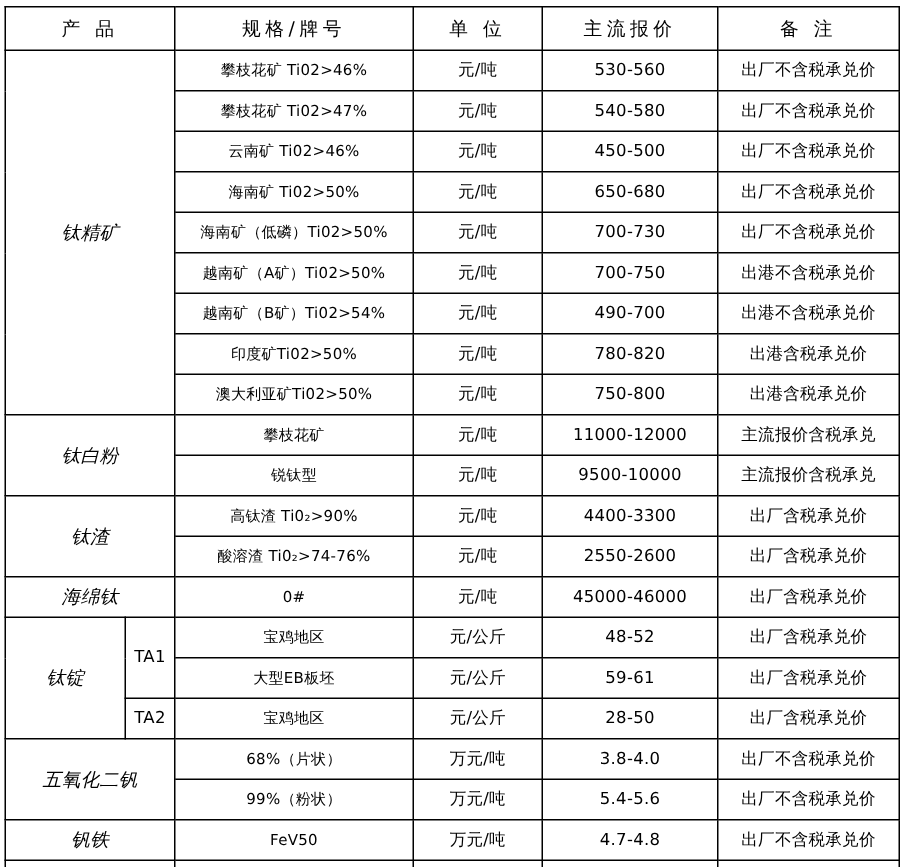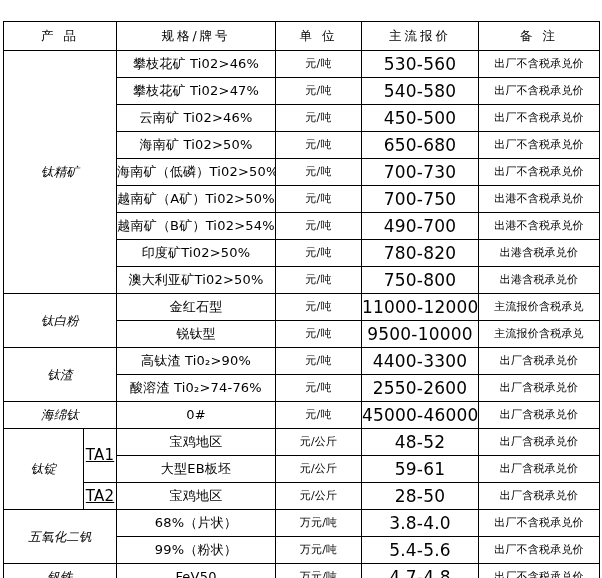--- a/index.html
+++ b/index.html
@@ -11,21 +11,21 @@
     width: 602px;
     height: 578px;
     font-family: "DejaVu Sans", "Liberation Sans", sans-serif;
     color: #000000;
     overflow: hidden;
   }
   #sheet {
     width: 536px;
     height: 578px;
     box-sizing: border-box;
-    padding: 21px 3px 3px 3px;
+    padding: 4px 3px 3px 3px;
   }
   table.price-table {
     width: 596px;
     border-collapse: collapse;
     table-layout: fixed;
     font-size: 11.5px;
     line-height: 1.1;
   }
   table.price-table td {
     border: 1px solid #000000;
@@ -40,25 +40,25 @@
   tr.head td {
     height: 28px;
     font-size: 12.5px;
     letter-spacing: 3px;
   }
   td.cat {
     font-size: 12.5px;
     letter-spacing: 1px;
     font-style: italic;
   }
-  td.spec { font-size: 13px; }
+  td.spec { font-size: 10px; }
   td.unit { font-size: 11px; letter-spacing: 1px; }
-  td.price { font-size: 17px; }
+  td.price { font-size: 11px; }
   td.note { font-size: 11px; }
-  td.grade { font-size: 15px; text-decoration: underline; }
+  td.grade { font-size: 11px; }
   col.c-cat  { width: 80px; }
   col.c-g    { width: 33px; }
   col.c-spec { width: 159px; }
   col.c-unit { width: 86px; }
   col.c-price{ width: 117px; }
   col.c-note { width: 121px; }
 </style>
 </head>
 <body>
 
@@ -132,21 +132,21 @@
       </tr>
       <tr>
         <td class="spec">澳大利亚矿Ti02&gt;50%</td>
         <td class="unit">元/吨</td>
         <td class="price">750-800</td>
         <td class="note">出港含税承兑价</td>
       </tr>
 
       <tr>
         <td class="cat" colspan="2" rowspan="2">钛白粉</td>
-        <td class="spec">金红石型</td>
+        <td class="spec">攀枝花矿</td>
         <td class="unit">元/吨</td>
         <td class="price">11000-12000</td>
         <td class="note">主流报价含税承兑</td>
       </tr>
       <tr>
         <td class="spec">锐钛型</td>
         <td class="unit">元/吨</td>
         <td class="price">9500-10000</td>
         <td class="note">主流报价含税承兑</td>
       </tr>

